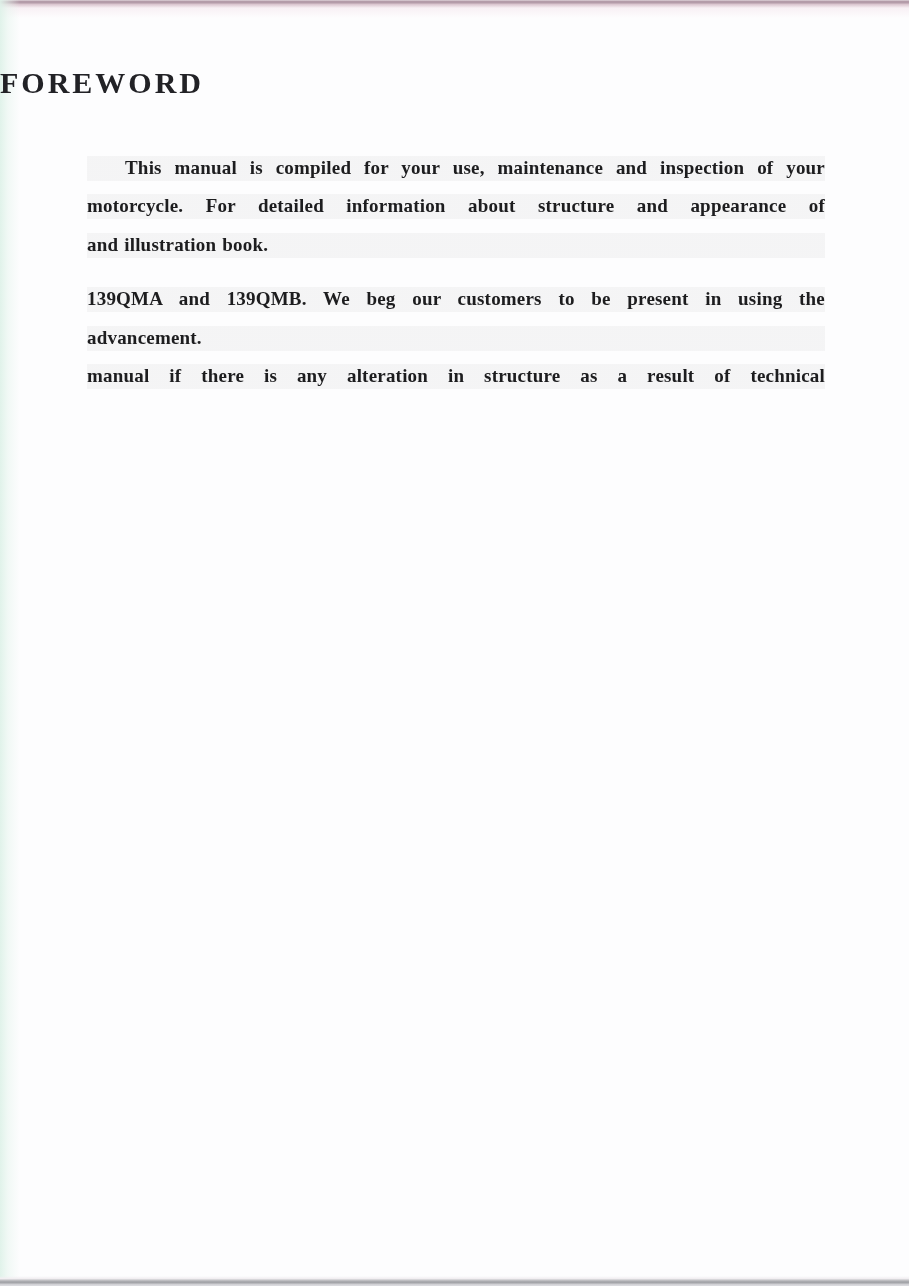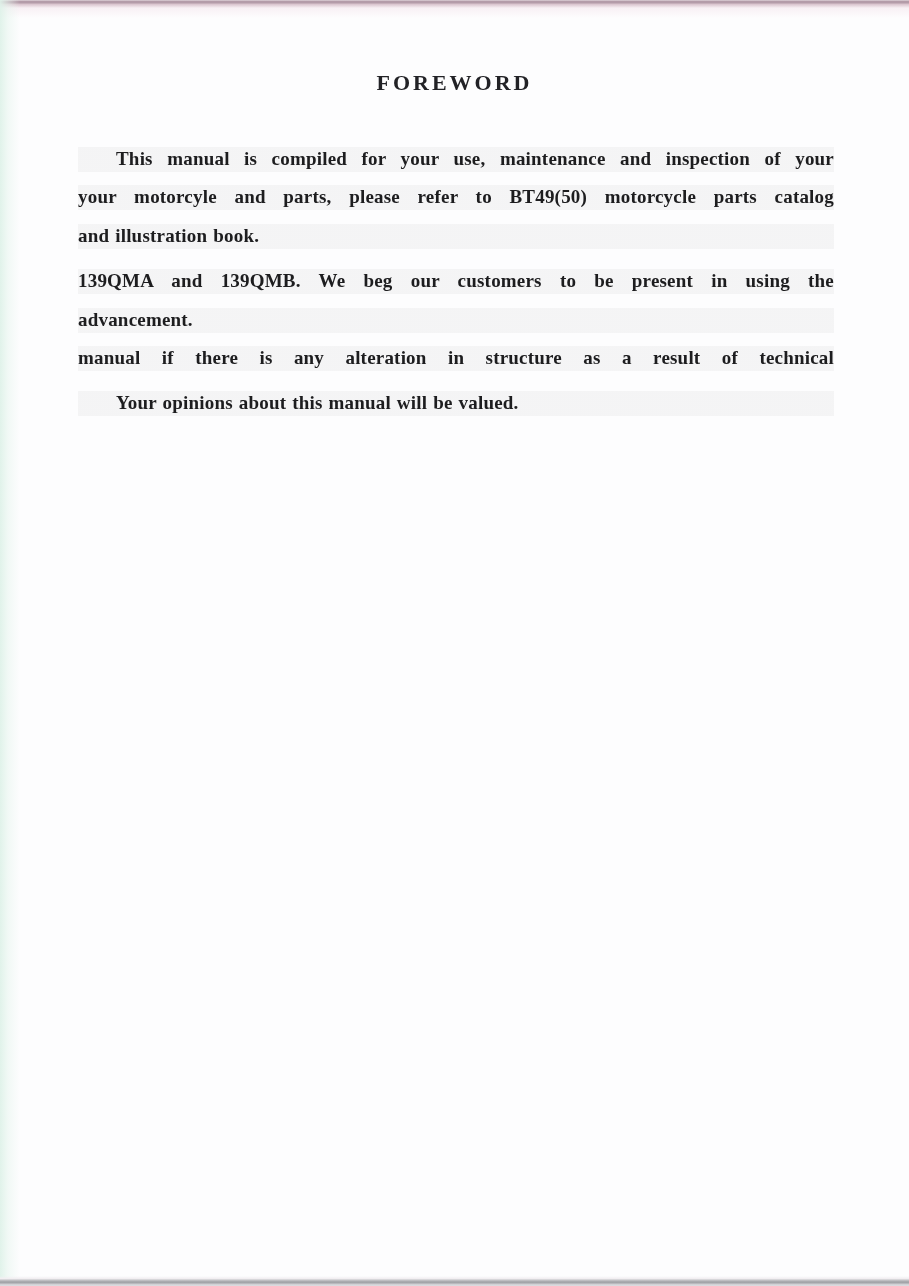--- a/index.html
+++ b/index.html
@@ -50,40 +50,40 @@
       #dedee2 100%);
     pointer-events: none;
   }
 
   
   .doc-title {
     position: absolute;
     top: 64px;
     left: 0;
     width: 100%;
-    text-align: center;
-    font-size: 22px;
+    text-align: left;
+    font-size: 30px;
     line-height: 38px;
     font-weight: 700;
     letter-spacing: 3px;
     color: #222226;
   }
 
   .text-block {
     position: absolute;
     top: 133px;
     left: 71px;
     width: 770px;
     font-size: 19px;
     font-weight: 600;
     line-height: 38.4px;
     letter-spacing: 0.2px;
     word-spacing: 1px;
   }
-  .paragraph { margin: 7px; }
+  .paragraph { margin: 16px; }
 
   .line {
     text-align: justify;
     text-align-last: justify;
     
     background: linear-gradient(to bottom,
       rgba(0,0,0,0) 7px,
       rgba(130,130,130,0.07) 7px,
       rgba(130,130,130,0.07) 32px,
       rgba(0,0,0,0) 32px);
@@ -99,29 +99,26 @@
   <div class="edge-top"></div>
   <div class="edge-left"></div>
   <div class="edge-bottom"></div>
 
   <div class="doc-title">FOREWORD</div>
 
   <div class="text-block">
 
     <div class="paragraph">
       <div class="line indent">This manual is compiled for your use, maintenance and inspection of your</div>
-      <div class="line">your motorcyle and parts, please refer to BT49(50) motorcycle parts catalog</div>
+      <div class="line">motorcycle. For detailed information about structure and appearance of</div>
       <div class="line last">and illustration book.</div>
     </div>
 
 
     <div class="paragraph">
       <div class="line">139QMA and 139QMB. We beg our customers to be present in using the</div>
       <div class="line last">advancement.</div>
       <div class="line">manual if there is any alteration in structure as a result of technical</div>
     </div>
 
-    <div class="paragraph">
-      <div class="line indent last">Your opinions about this manual will be valued.</div>
-    </div>
 
   </div>
 </div>
 
 </body></html>

